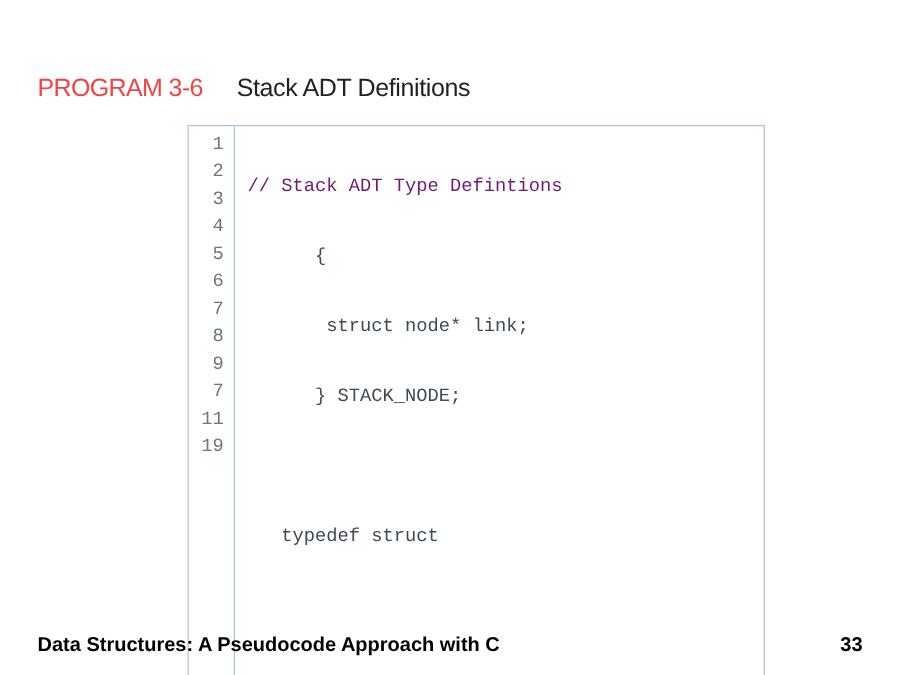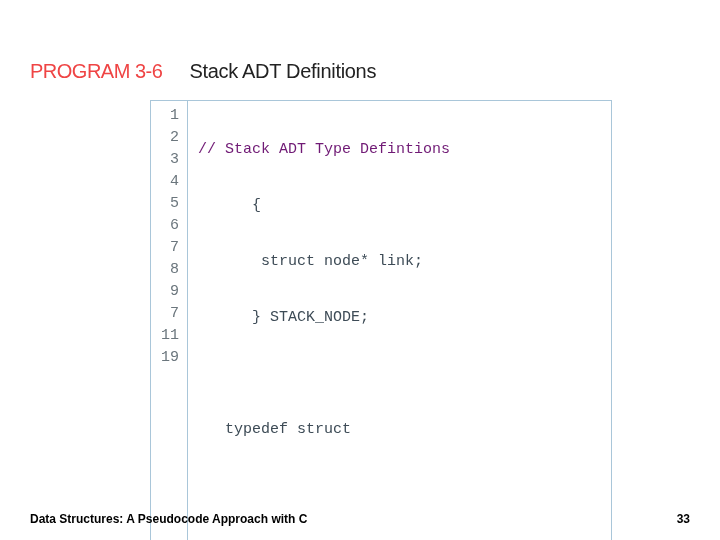--- a/index.html
+++ b/index.html
@@ -69,21 +69,21 @@
     height: 22px;
     line-height: 22px;
   }
   .comment { color: #701a75; }
 
   .footer {
     position: absolute;
     bottom: 14px;
     left: 30px;
     right: 30px;
-    font-size: 12px;
+    font-size: 16px;
     color: #000;
     font-weight: bold;
     display: flex;
     justify-content: space-between;
   }
 </style>
 </head>
 <body>
 
 <div class="slide">

